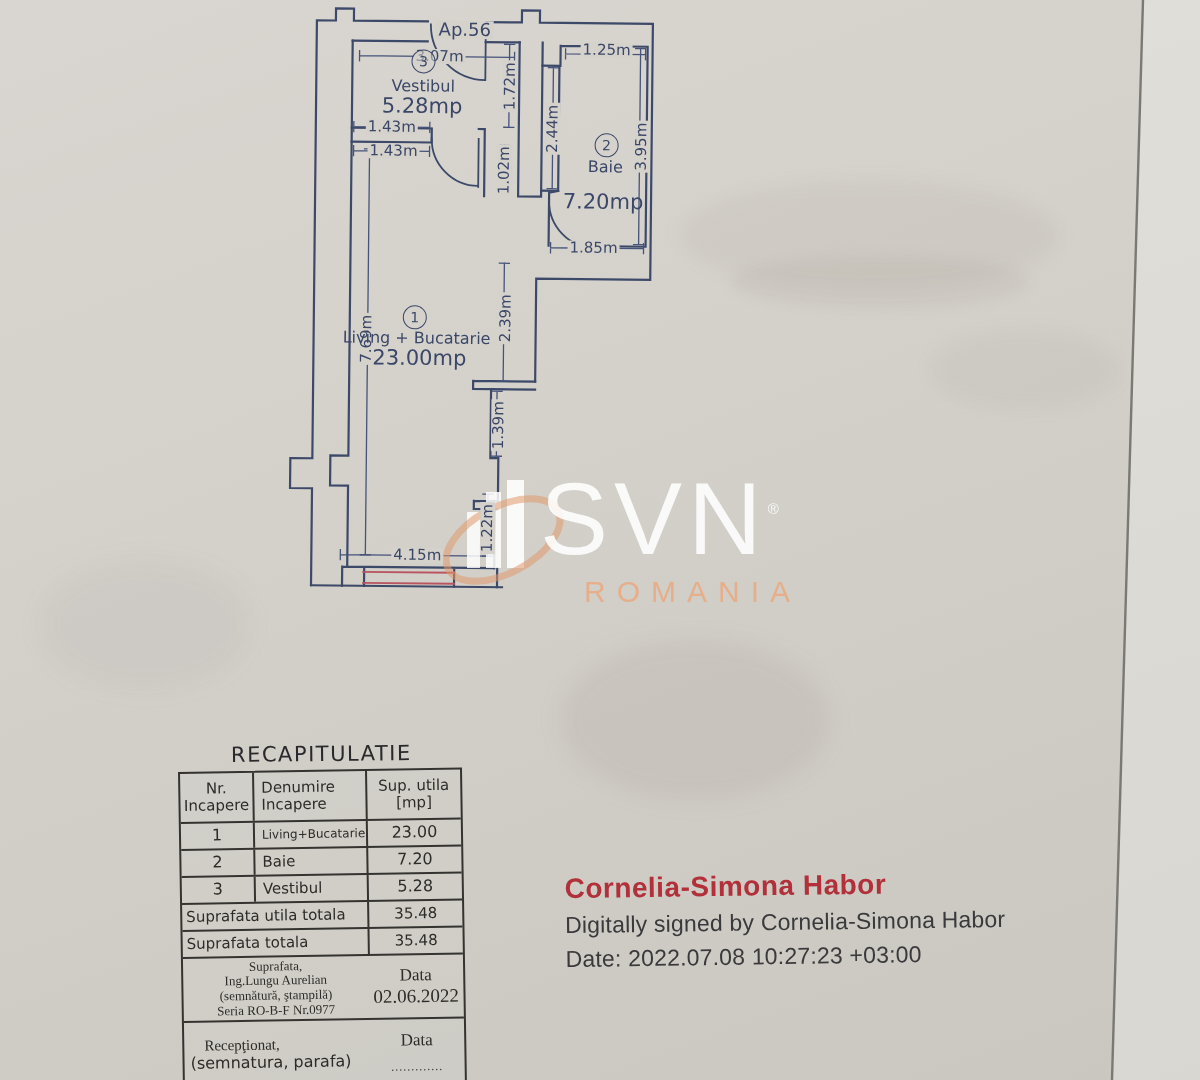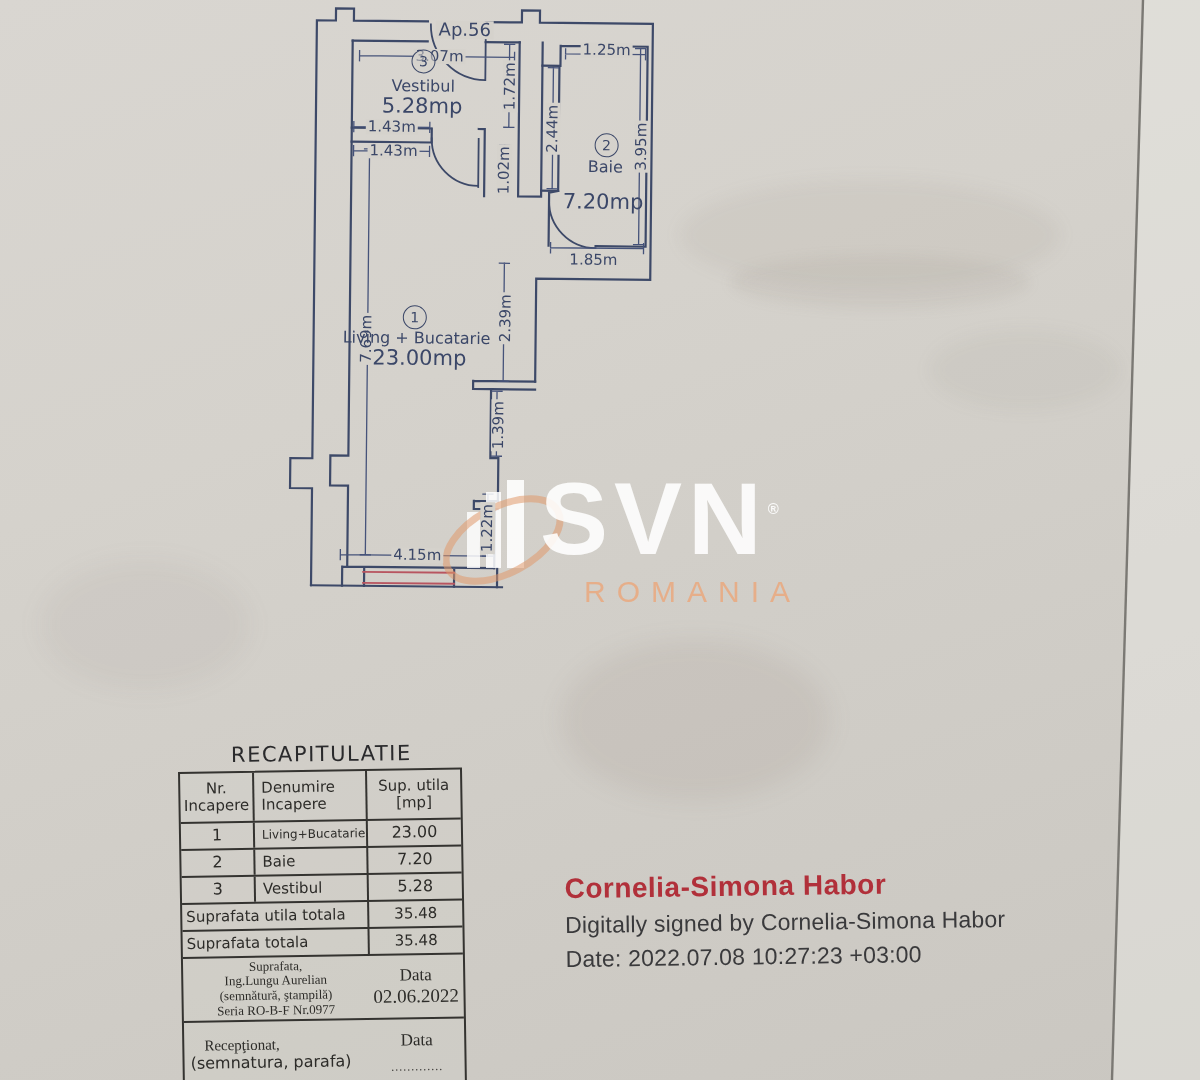--- a/index.html
+++ b/index.html
@@ -25,21 +25,21 @@
   .roomname,.roomarea,.aplabel{
     position:absolute;color:#3b4768;white-space:nowrap;transform:translate(-50%,-50%);line-height:1;
   }
   .roomname{font-size:16px;}
   .roomarea{font-size:21px;}
   .aplabel{font-size:18px;background:#d5d2cc;padding:0 3px;}
   
   .watermark{position:absolute;left:0;top:0;z-index:3;pointer-events:none;}
   .wm-svn{
     position:absolute;left:540px;top:468px;font-family:"Liberation Sans",sans-serif;
-    font-weight:bold;font-size:102px;letter-spacing:6px;color:rgba(255,255,255,0.88);line-height:1;
+    font-weight:normal;font-size:102px;letter-spacing:6px;color:rgba(255,255,255,0.88);line-height:1;
   }
   .wm-reg{font-size:15px;vertical-align:40px;letter-spacing:0;}
   .wm-romania{
     position:absolute;left:584px;top:577px;font-family:"Liberation Sans",sans-serif;
     font-size:30px;letter-spacing:11px;color:rgba(234,168,126,0.85);line-height:1;
   }
   
   .recap-title{
     position:absolute;left:231px;top:742px;z-index:4;font-size:21px;letter-spacing:1.5px;
     color:#2a2a2c;transform:rotate(-0.6deg);font-weight:500;
@@ -166,21 +166,21 @@
   <div class="aplabel" style="left:462px;top:30px;">Ap.56</div>
 
   <div class="dim" style="left:437px;top:57px;">3.07m</div>
   <div class="dim" style="left:390px;top:128px;">1.43m</div>
   <div class="dim" style="left:392px;top:152px;">1.43m</div>
   <div class="dim vert" style="left:508px;top:86px;">1.72m</div>
   <div class="dim vert" style="left:503px;top:170px;">1.02m</div>
   <div class="dim" style="left:604px;top:49px;">1.25m</div>
   <div class="dim vert" style="left:551px;top:128px;">2.44m</div>
   <div class="dim vert" style="left:640px;top:145px;">3.95m</div>
-  <div class="dim" style="left:593px;top:259px;">1.85m</div>
+  <div class="dim" style="left:593px;top:247px;">1.85m</div>
   <div class="dim vert" style="left:506px;top:318px;">2.39m</div>
   <div class="dim vert" style="left:367px;top:340px;">7.69m</div>
   <div class="dim vert" style="left:500px;top:425px;">1.39m</div>
   <div class="dim vert" style="left:490px;top:528px;">1.22m</div>
   <div class="dim" style="left:420px;top:556px;">4.15m</div>
 
   <div class="roomnum" style="left:421px;top:62px;">3</div>
   <div class="roomname" style="left:421px;top:87px;">Vestibul</div>
   <div class="roomarea" style="left:420px;top:107px;">5.28mp</div>
 

